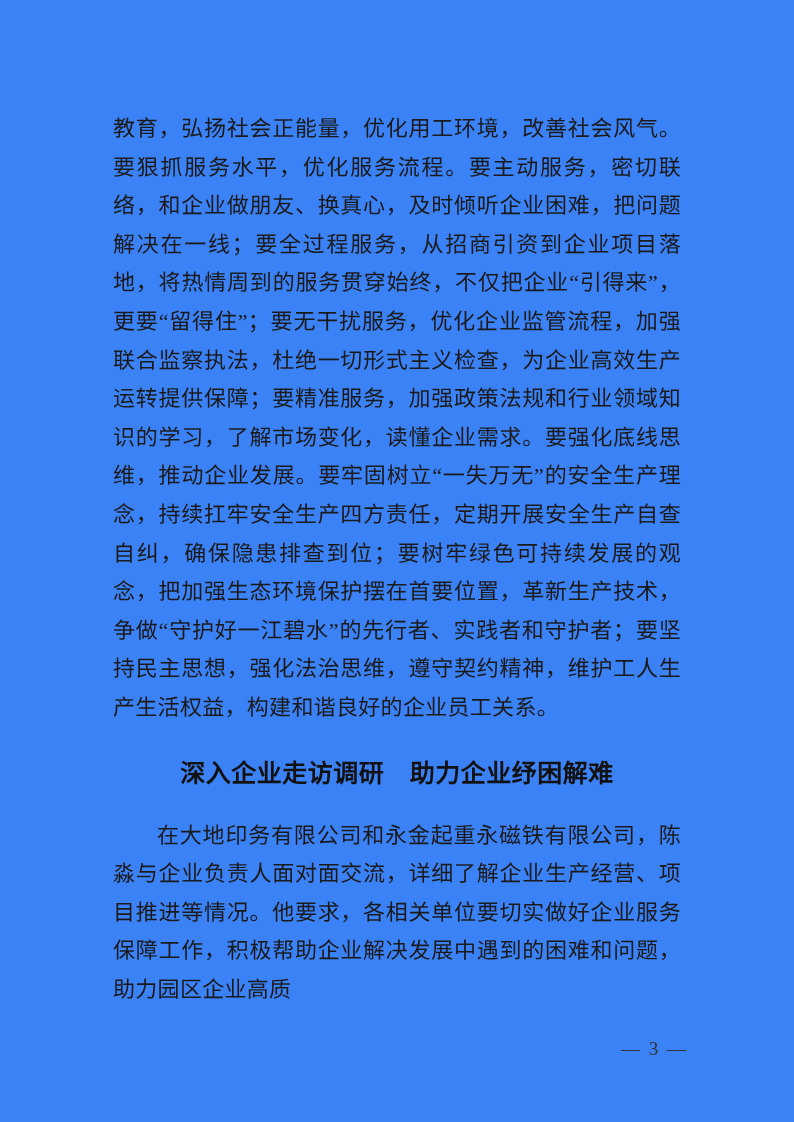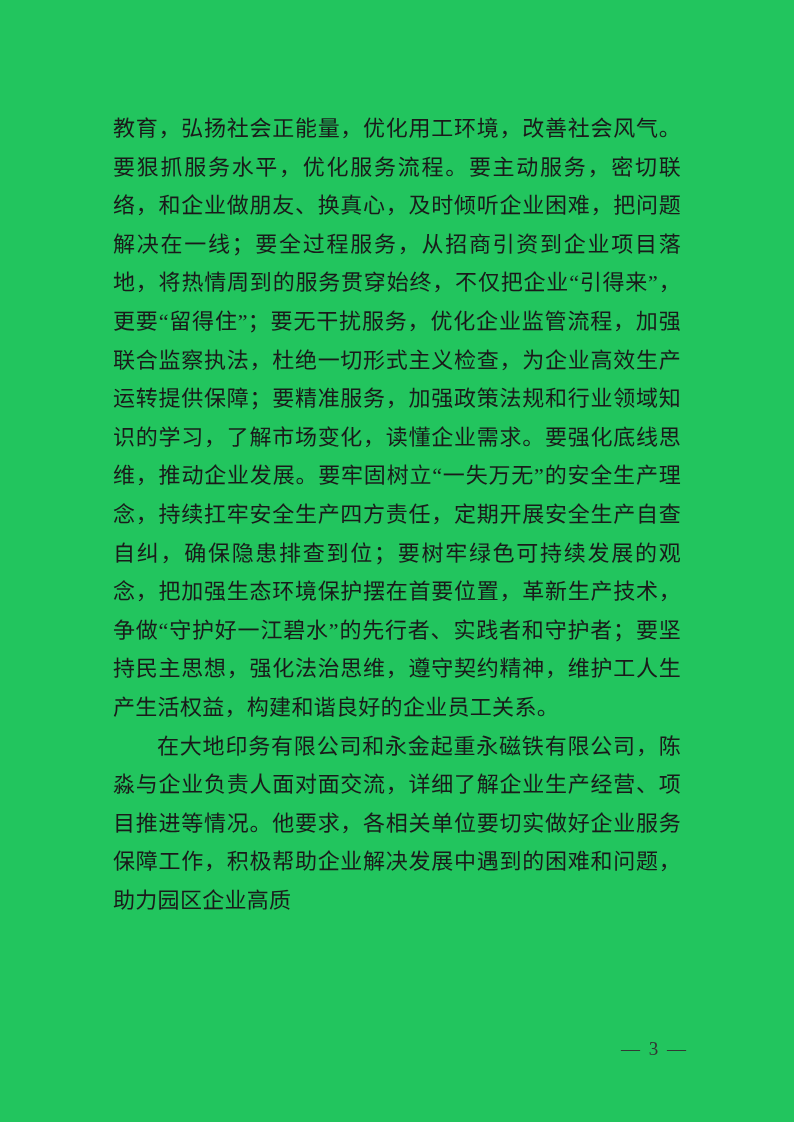--- a/index.html
+++ b/index.html
@@ -4,21 +4,21 @@
 <style>
   html, body {
     margin: 0;
     padding: 0;
     background: #ffffff;
   }
   .page {
     position: relative;
     width: 794px;
     height: 1122px;
-    background: #22c55e;
+    background: #3b82f6;
     overflow: hidden;
     font-family: "Liberation Serif", "DejaVu Serif", serif;
     color: #1a1a1a;
   }
   .content {
     position: absolute;
     top: 110px;
     left: 113px;
     width: 568px;
   }
@@ -54,19 +54,20 @@
     font-family: "Liberation Serif", "DejaVu Serif", serif;
   }
 </style>
 </head>
 <body>
 
 <div class="page">
   <div class="content">
     <p class="body-para">教育，弘扬社会正能量，优化用工环境，改善社会风气。要狠抓服务水平，优化服务流程。要主动服务，密切联络，和企业做朋友、换真心，及时倾听企业困难，把问题解决在一线；要全过程服务，从招商引资到企业项目落地，将热情周到的服务贯穿始终，不仅把企业“引得来”，更要“留得住”；要无干扰服务，优化企业监管流程，加强联合监察执法，杜绝一切形式主义检查，为企业高效生产运转提供保障；要精准服务，加强政策法规和行业领域知识的学习，了解市场变化，读懂企业需求。要强化底线思维，推动企业发展。要牢固树立“一失万无”的安全生产理念，持续扛牢安全生产四方责任，定期开展安全生产自查自纠，确保隐患排查到位；要树牢绿色可持续发展的观念，把加强生态环境保护摆在首要位置，革新生产技术，争做“守护好一江碧水”的先行者、实践者和守护者；要坚持民主思想，强化法治思维，遵守契约精神，维护工人生产生活权益，构建和谐良好的企业员工关系。</p>
 
+    <h2 class="section-heading">深入企业走访调研　助力企业纾困解难</h2>
 
 
     <p class="body-para indent">在大地印务有限公司和永金起重永磁铁有限公司，陈淼与企业负责人面对面交流，详细了解企业生产经营、项目推进等情况。他要求，各相关单位要切实做好企业服务保障工作，积极帮助企业解决发展中遇到的困难和问题，助力园区企业高质</p>
   </div>
 
   <div class="page-footer">— 3 —</div>
 </div>
 
 </body></html>

